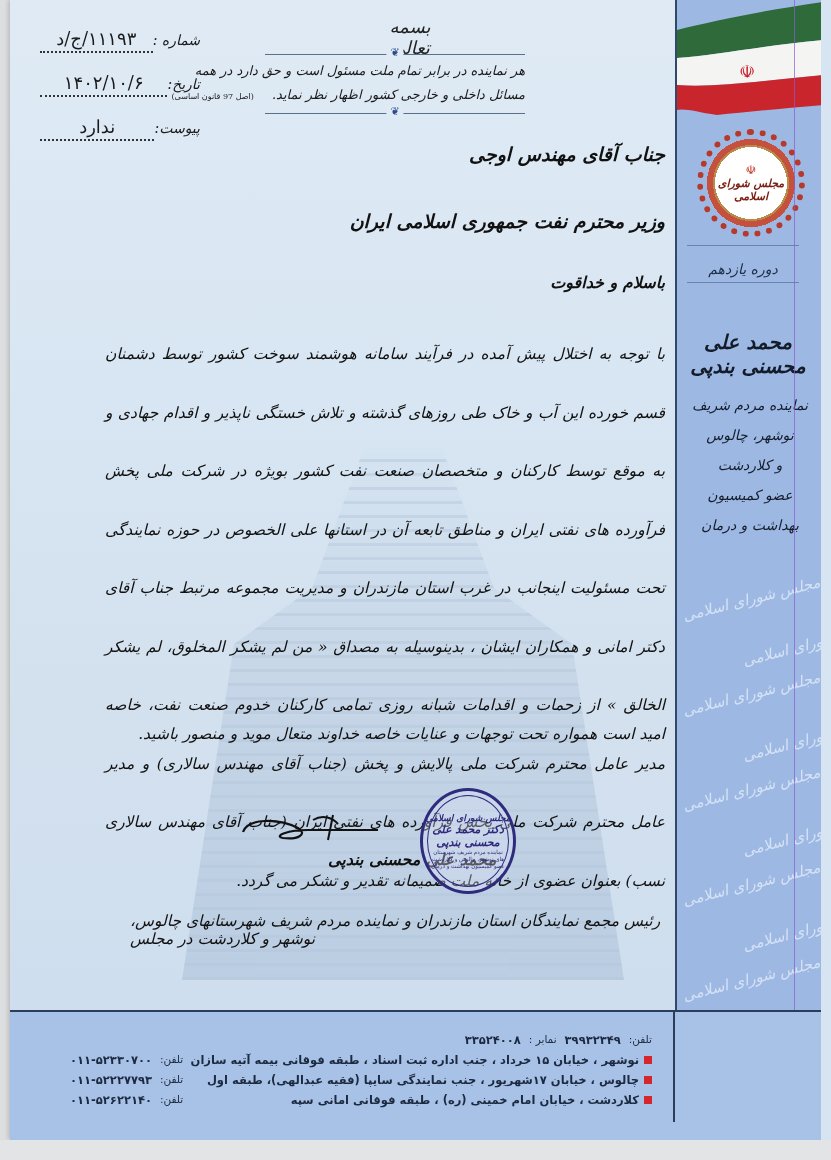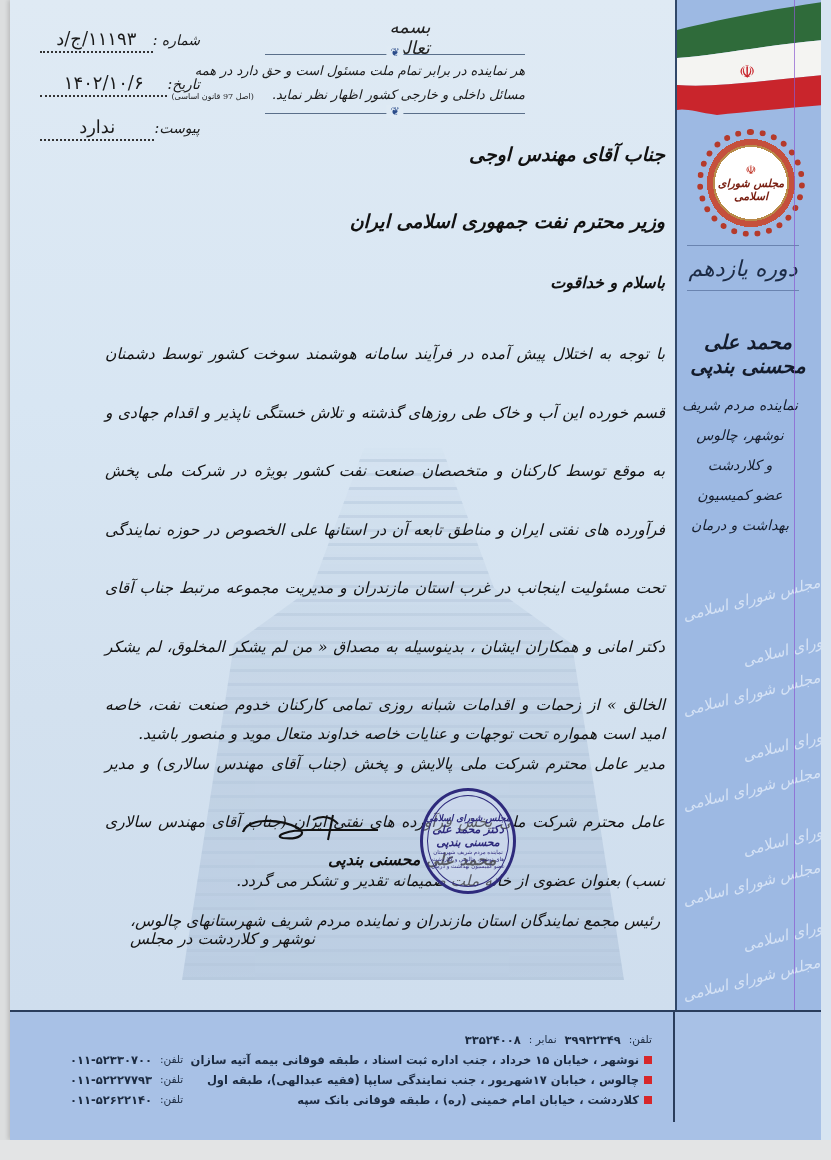--- a/index.html
+++ b/index.html
@@ -72,26 +72,26 @@
     .flag { position: absolute; left: 0; top: 0; width: 146px; height: 115px; }
     .emblem {
       position: absolute; left: 24px; top: 133px; width: 100px; height: 100px; border-radius: 50%;
       background: radial-gradient(circle, #fff 0 36px, #b98b4a 36px 38px, #c5503d 38px 44px, transparent 44px);
       display: flex; align-items: center; justify-content: center; flex-direction: column;
     }
     .emblem-dots { position: absolute; inset: -4px; border-radius: 50%; border: 6px dotted #b53a2b; }
     .emblem-text { font-size: 11px; font-weight: bold; font-style: italic; color: #7a2114; direction: rtl; text-align: center; line-height: 13px; }
     .emblem-icon { font-size: 12px; color: #c03325; }
     .session {
-      position: absolute; left: 10px; top: 245px; width: 112px; height: 46px;
+      position: absolute; left: 10px; top: 245px; width: 112px; height: 38px;
       border-top: 1px solid #6a84b0; border-bottom: 1px solid #6a84b0;
-      direction: rtl; text-align: center; font-size: 22px; font-style: italic; color: #1c2b46; line-height: 46px;
+      direction: rtl; text-align: center; font-size: 14px; font-style: italic; color: #1c2b46; line-height: 46px;
     }
     .rep-name { position: absolute; left: 6px; top: 330px; width: 130px; direction: rtl; text-align: center; font-size: 20px; font-weight: bold; font-style: italic; color: #141c2c; }
-    .rep-lines { position: absolute; left: 4px; top: 390px; width: 118px; direction: rtl; text-align: center; font-size: 14px; font-style: italic; color: #141c2c; line-height: 30px; }
+    .rep-lines { position: absolute; left: 14px; top: 390px; width: 118px; direction: rtl; text-align: center; font-size: 14px; font-style: italic; color: #141c2c; line-height: 30px; }
     .pattern { position: absolute; left: 4px; top: 580px; width: 140px; height: 430px; }
     .pattern-item { position: absolute; font-size: 15px; font-style: italic; color: #e8f0fb; opacity: 0.75; transform: rotate(-14deg); white-space: nowrap; direction: rtl; }
 
     
     .footer {
       position: absolute; left: 0; top: 1010px; width: 811px; height: 130px;
       background: #a8c1e6; border-top: 2px solid #2a3d5c;
     }
     .footer-divider { position: absolute; left: 663px; top: 0; width: 2px; height: 110px; background: #2a3d5c; }
     .footer-list { position: absolute; left: 60px; top: 18px; width: 582px; direction: rtl; font-family: "DejaVu Sans", sans-serif; }
@@ -226,21 +226,21 @@
           <span>چالوس ، خیابان ۱۷شهریور ، جنب نمایندگی سایپا (فقیه عبدالهی)، طبقه اول</span>
         </span>
         <span class="footer-phone">
           <span class="lbl">تلفن:</span>
           <span>۰۱۱-۵۲۲۲۷۷۹۳</span>
         </span>
       </div>
       <div class="footer-row">
         <span class="footer-addr">
           <span class="bullet"></span>
-          <span>کلاردشت ، خیابان امام خمینی (ره) ، طبقه فوقانی بانک سپه</span>
+          <span>کلاردشت ، خیابان امام خمینی (ره) ، طبقه فوقانی امانی سپه</span>
         </span>
         <span class="footer-phone">
           <span class="lbl">تلفن:</span>
           <span>۰۱۱-۵۲۶۲۲۱۴۰</span>
         </span>
       </div>
     </div>
   </div>
 </div>
 <div class="bottom-strip"></div>

